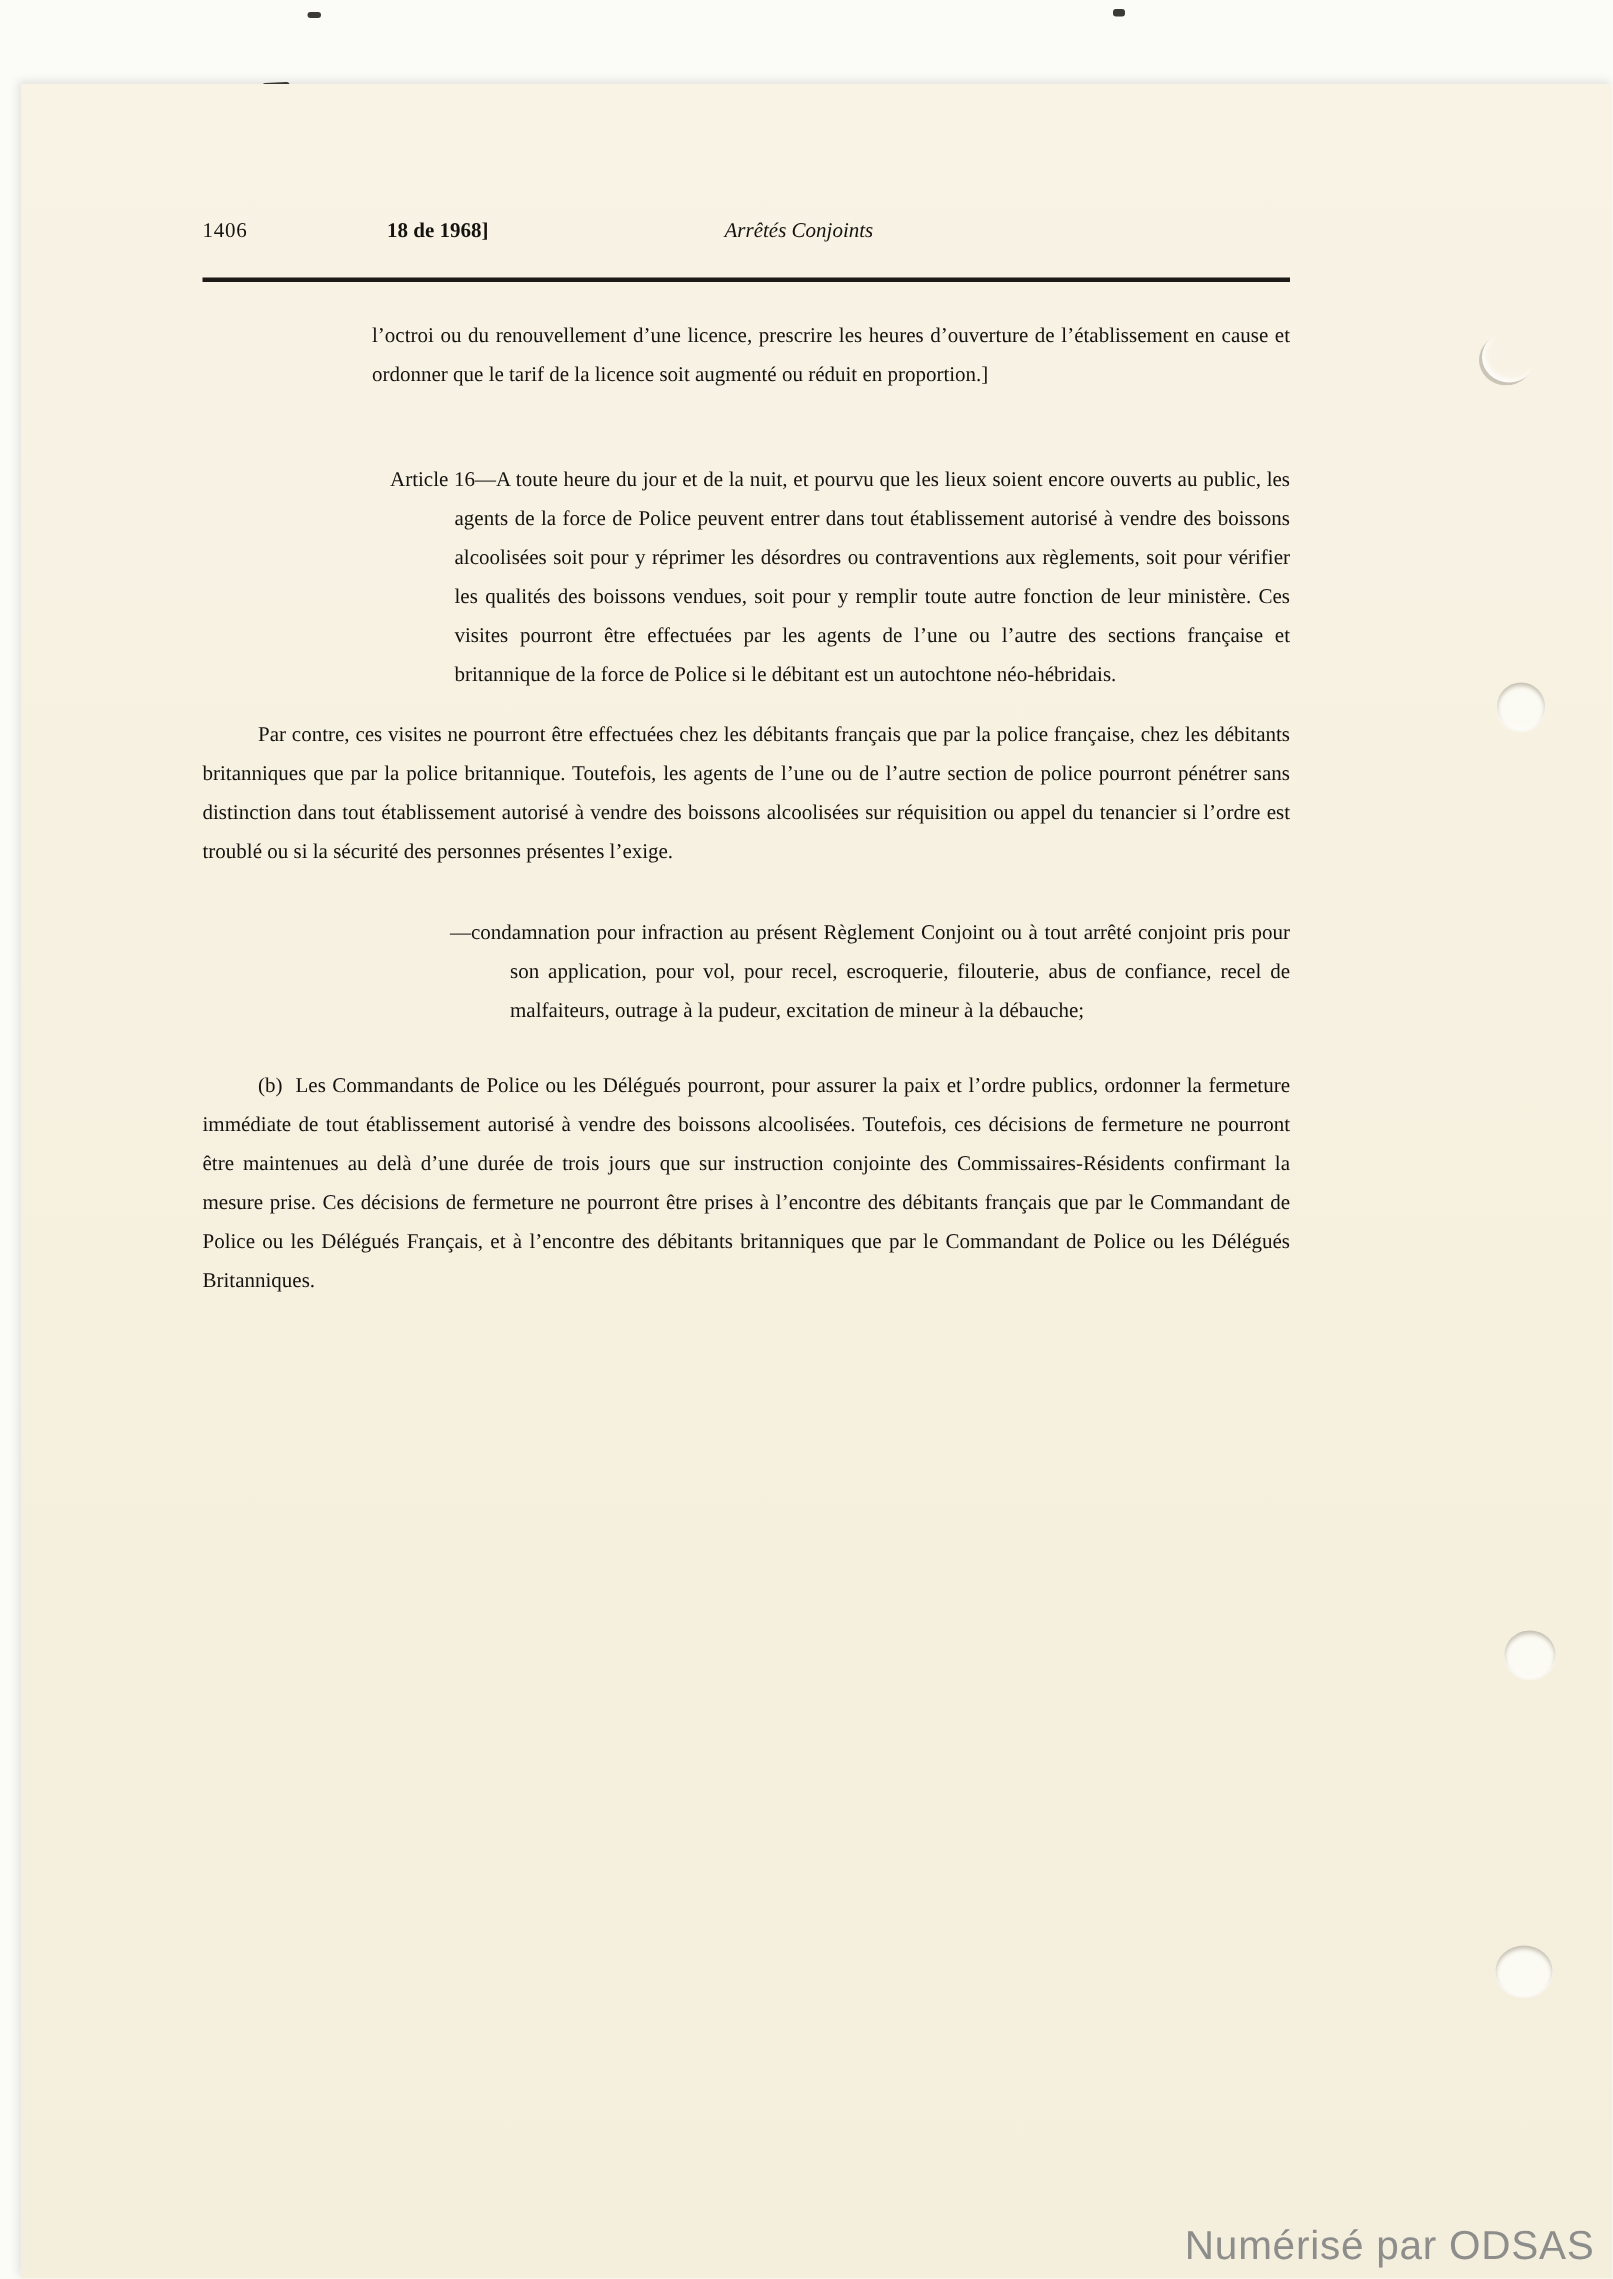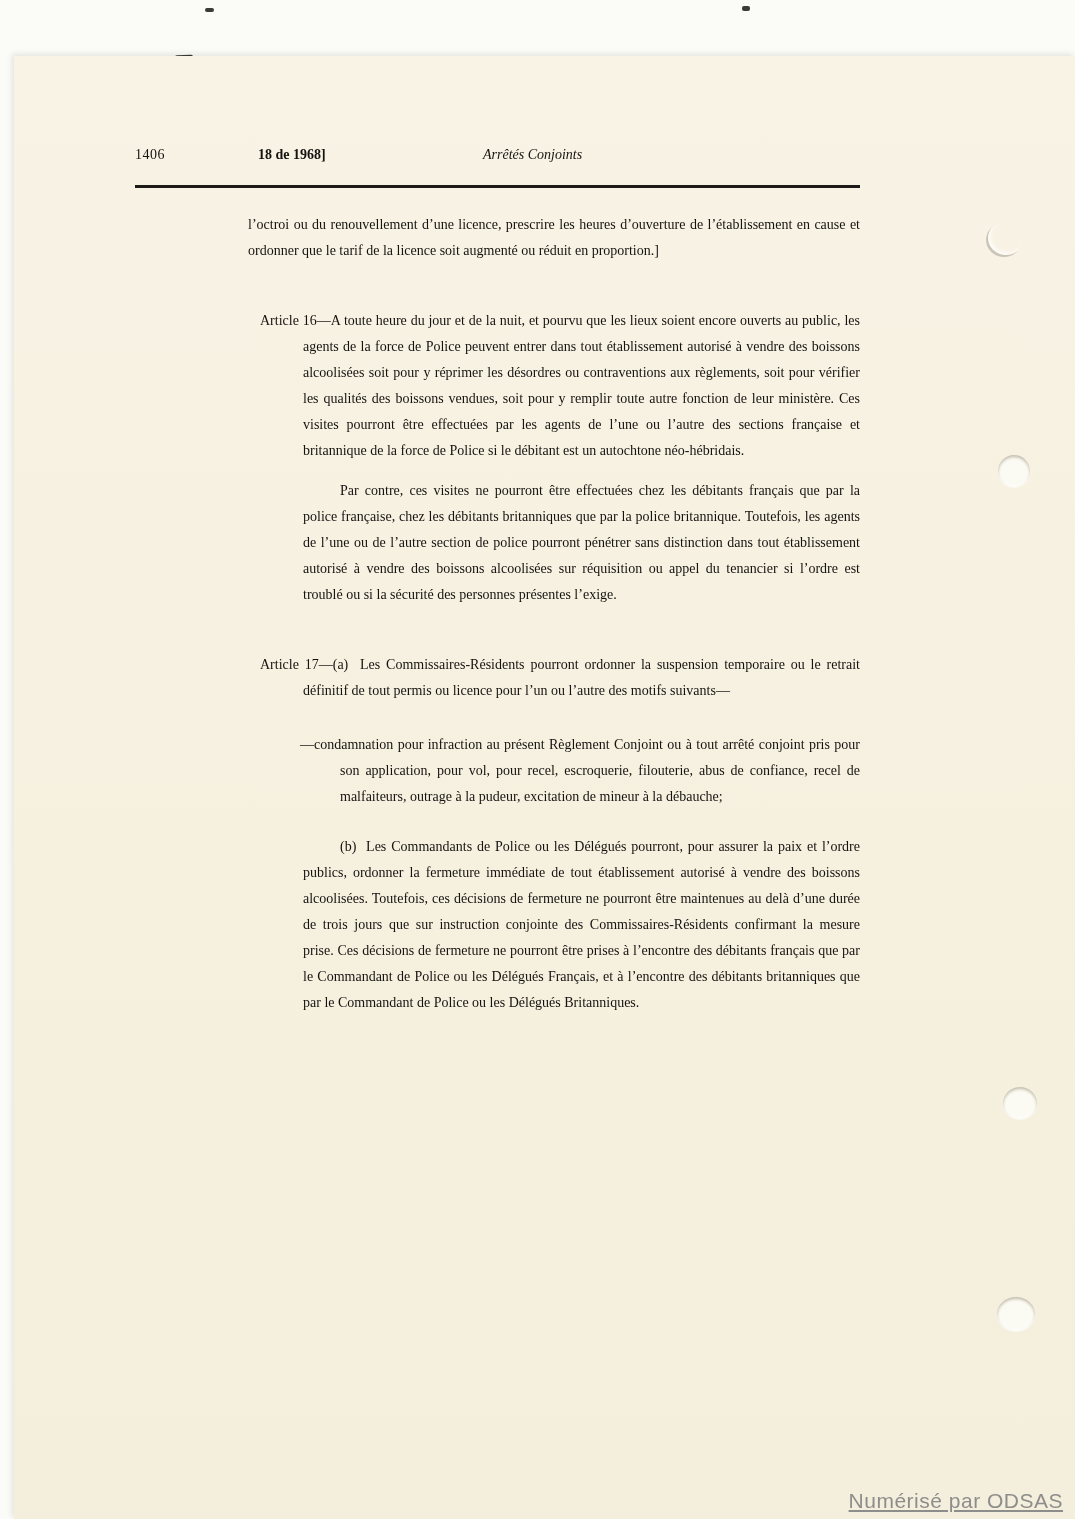--- a/index.html
+++ b/index.html
@@ -43,21 +43,21 @@
     border-top: 3px solid #1d1b17;
     margin: 11px 0 0 0;
     width: 725px;
   }
   p { margin: 0; text-align: justify; }
   
   .p-cont   { margin-left: 113px; margin-top: 24px; }
   
   .p-article { margin-left: 168px; text-indent: -43px; }
   
-  .p-indent { margin-left: 168px; text-indent: 37px; }
+  .p-indent { text-indent: 37px; }
   
   .p-list   { margin-left: 205px; text-indent: -40px; }
   .mt-art  { margin-top: 44px; }
   .mt-sm   { margin-top: 14px; }
   .mt-md   { margin-top: 24px; }
   .mt-list { margin-top: 22px; }
   .mt-list1{ margin-top: 28px; }
   .hole {
     position: absolute;
     border-radius: 50%;
@@ -66,24 +66,23 @@
   }
   .hole-1 { left: 972px; top: 167px; width: 36px; height: 34px; background: transparent; box-shadow: inset 2px -2px 0 rgba(160,150,125,0.55), inset 4px -4px 4px rgba(255,255,255,0.9); }
   .hole-2 { left: 984px; top: 399px; width: 32px; height: 32px; }
   .hole-3 { left: 989px; top: 1031px; width: 34px; height: 32px; }
   .hole-4 { left: 983px; top: 1241px; width: 38px; height: 34px; }
   .watermark {
     position: absolute;
     right: 12px;
     bottom: 6px;
     font-family: "Liberation Sans", sans-serif;
-    font-size: 21px;
+    font-size: 27px;
     color: #8d8d8b;
     letter-spacing: 0.5px;
-    text-decoration: underline;
   }
 </style>
 </head>
 <body>
 
 <div class="scan-dash" style="left:175px; top:55px; width:18px; height:4px; transform:rotate(-3deg);"></div>
 <div class="scan-dash" style="left:205px; top:8px; width:9px; height:4px;"></div>
 <div class="scan-dash" style="left:634px; top:56px; width:11px; height:3px;"></div>
 <div class="scan-dash" style="left:742px; top:6px; width:8px; height:5px;"></div>
 
@@ -104,21 +103,20 @@
 
     <hr class="rule">
 
     <p class="p-cont">l’octroi ou du renouvellement d’une licence, prescrire les heures d’ouverture de l’établissement en cause et ordonner que le tarif de la licence soit augmenté ou réduit en proportion.]</p>
 
 
     <p class="p-article mt-art">Article 16—A toute heure du jour et de la nuit, et pourvu que les lieux soient encore ouverts au public, les agents de la force de Police peuvent entrer dans tout établissement autorisé à vendre des boissons alcoolisées soit pour y réprimer les désordres ou contraventions aux règlements, soit pour vérifier les qualités des boissons vendues, soit pour y remplir toute autre fonction de leur ministère. Ces visites pourront être effectuées par les agents de l’une ou l’autre des sections française et britannique de la force de Police si le débitant est un autochtone néo-hébridais.</p>
 
     <p class="p-indent mt-sm">Par contre, ces visites ne pourront être effectuées chez les débitants français que par la police française, chez les débitants britanniques que par la police britannique. Toutefois, les agents de l’une ou de l’autre section de police pourront pénétrer sans distinction dans tout établissement autorisé à vendre des boissons alcoolisées sur réquisition ou appel du tenancier si l’ordre est troublé ou si la sécurité des personnes présentes l’exige.</p>
 
-    <p class="p-article mt-art">Article 17—(a)&nbsp;&nbsp;Les Commissaires-Résidents pourront ordonner la suspension temporaire ou le retrait définitif de tout permis ou licence pour l’un ou l’autre des motifs suivants—</p>
 
     <p class="p-list mt-list1">—condamnation pour infraction au présent Règlement Conjoint ou à tout arrêté conjoint pris pour son application, pour vol, pour recel, escroquerie, filouterie, abus de confiance, recel de malfaiteurs, outrage à la pudeur, excitation de mineur à la débauche;</p>
 
 
 
     <p class="p-indent mt-md">(b)&nbsp;&nbsp;Les Commandants de Police ou les Délégués pourront, pour assurer la paix et l’ordre publics, ordonner la fermeture immédiate de tout établissement autorisé à vendre des boissons alcoolisées. Toutefois, ces décisions de fermeture ne pourront être maintenues au delà d’une durée de trois jours que sur instruction conjointe des Commissaires-Résidents confirmant la mesure prise. Ces décisions de fermeture ne pourront être prises à l’encontre des débitants français que par le Commandant de Police ou les Délégués Français, et à l’encontre des débitants britanniques que par le Commandant de Police ou les Délégués Britanniques.</p>
 
   </div>
 
   <div class="watermark">Numérisé par ODSAS</div>

